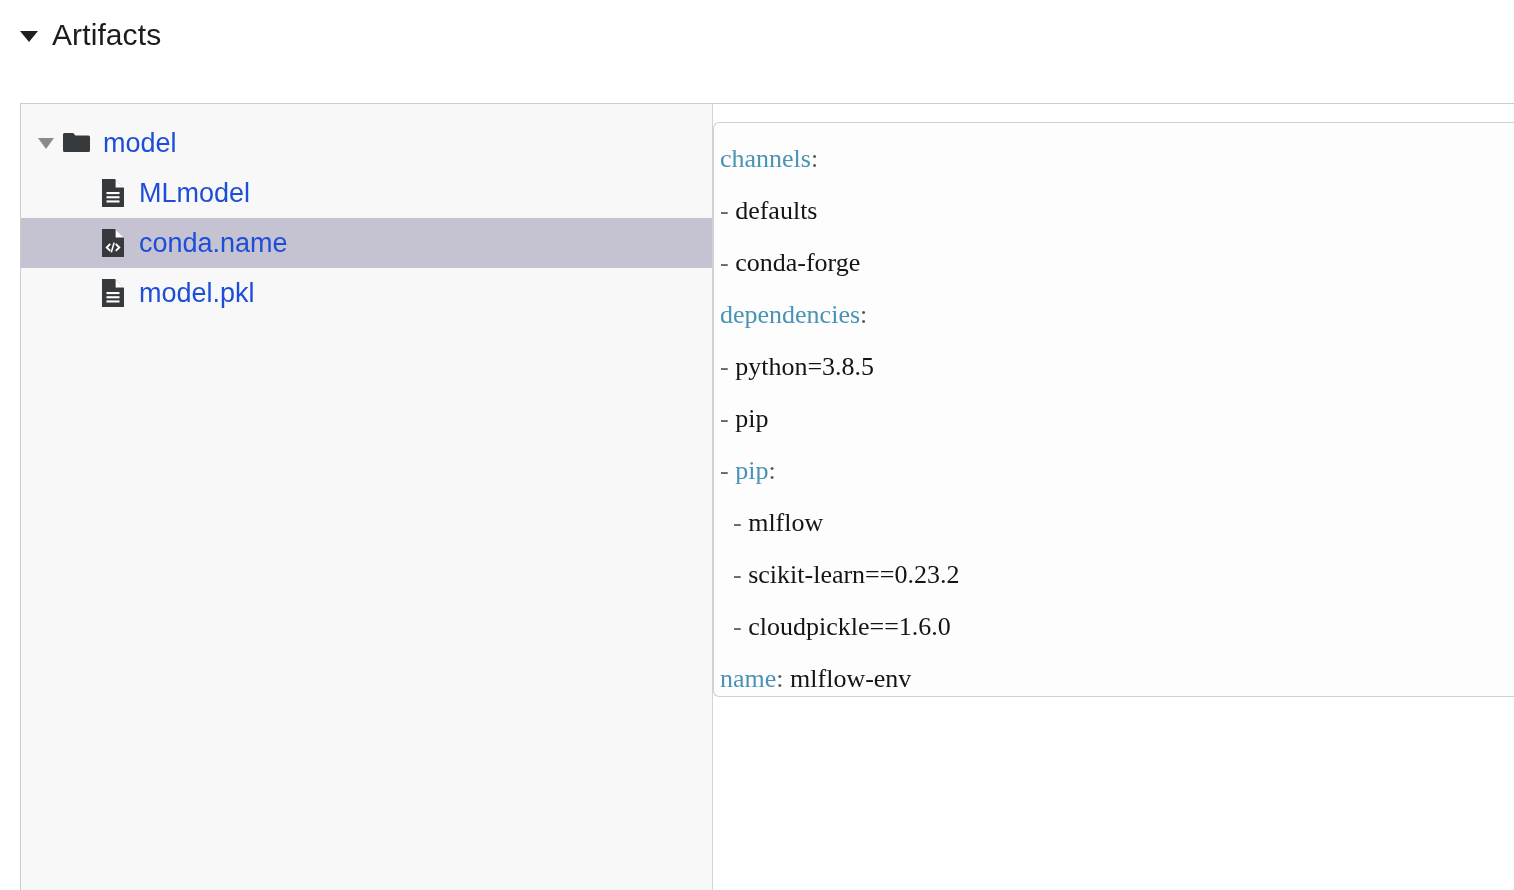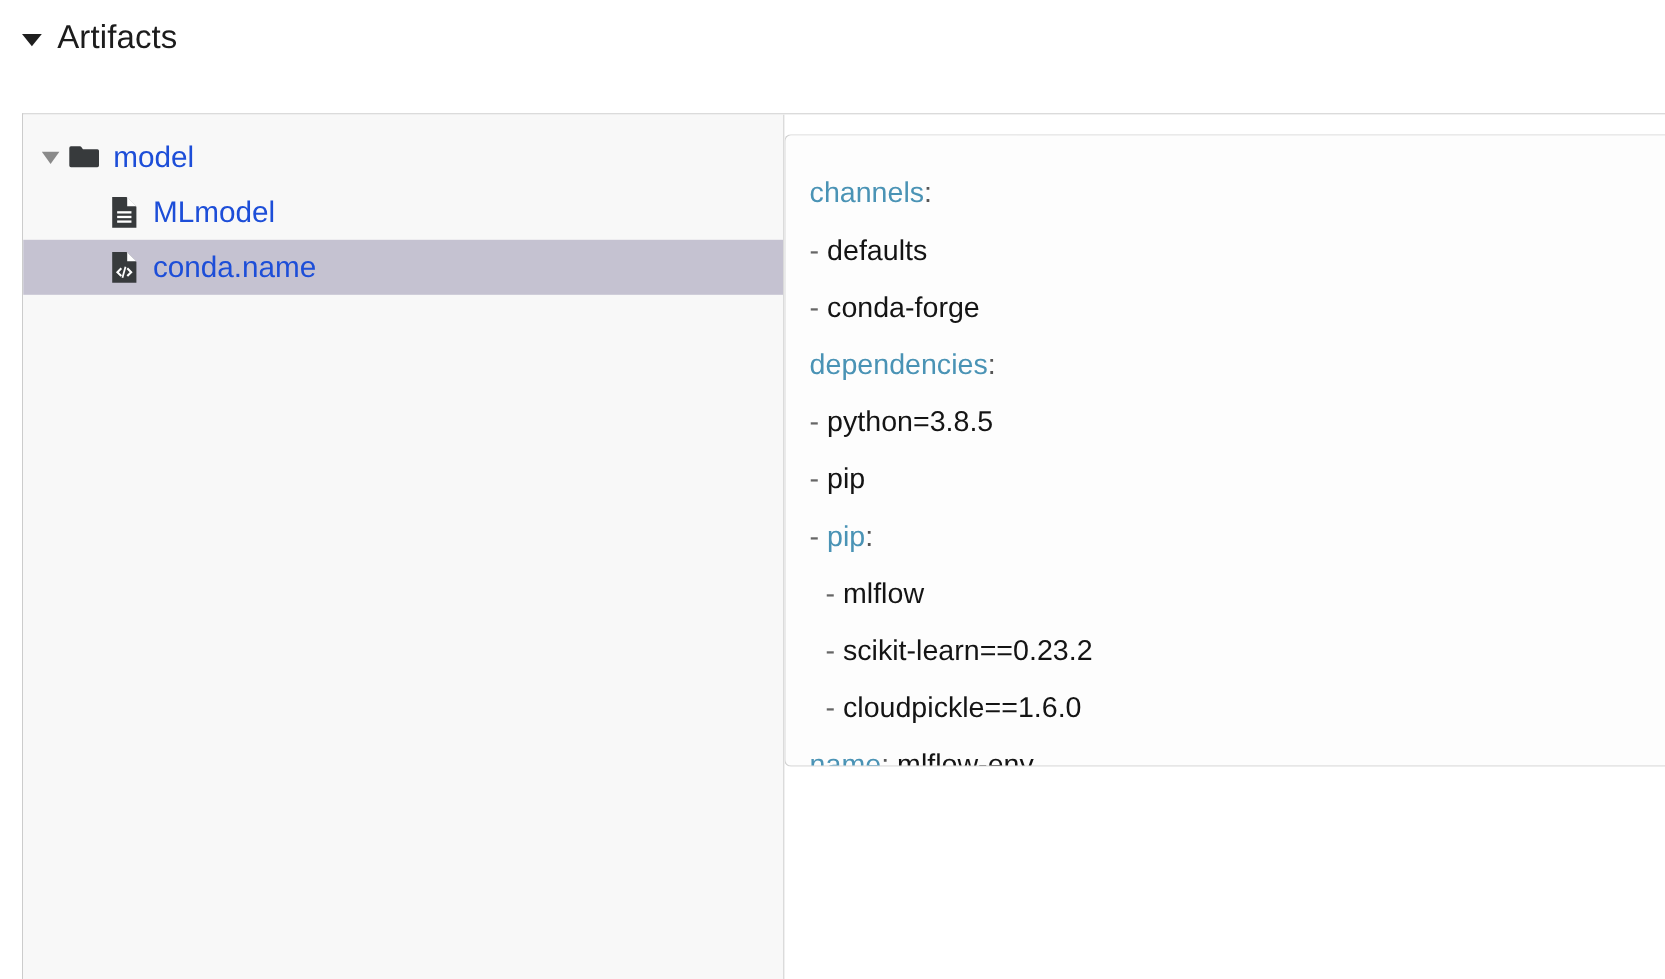--- a/index.html
+++ b/index.html
@@ -148,22 +148,22 @@
     border: 1px solid #d0d0d0;
     border-right: none;
     border-radius: 6px 0 0 6px;
     background: #fdfdfd;
     padding: 10px 0 14px 6px;
     box-sizing: border-box;
     overflow: hidden;
     height: 575px;
   }
   pre.code {
-    margin: 16px;
-    font-family: Liberation Sans, sans-serif;
+    margin: 0;
+    font-family: Liberation Serif, serif;
     font-size: 26px;
     line-height: 52px;
     color: #1c1c1c;
     white-space: pre;
     overflow: hidden;
   }
   .tok-key   { color: #4a93b5; }
   .tok-punct { color: #555555; }
   .tok-dash  { color: #666666; }
   .tok-text  { color: #141414; }
@@ -209,20 +209,33 @@
         <span class="icon">
           <svg width="26" height="30" viewBox="0 0 26 30" aria-hidden="true">
             <path fill="#373a3c" d="M2 1h13l9 9v19H2z"></path>
             <path fill="#ffffff" d="M15.6 1.4v8.2h8.2z"></path>
             <path fill="#ffffff" d="M9.6 15.2 5.4 19.4l4.2 4.2 1.35-1.35-2.85-2.85 2.85-2.85z"></path>
             <path fill="#ffffff" d="m16.4 15.2-1.35 1.35 2.85 2.85-2.85 2.85 1.35 1.35 4.2-4.2z"></path>
             <rect x="11.9" y="14.4" width="1.6" height="10.2" transform="rotate(16 12.7 19.5)" fill="#ffffff"></rect>
           </svg>
         </span>
         <span class="label">conda.name</span>
+      </div>
+      <div class="tree-node">
+        <span class="indent"></span>
+        <span class="icon">
+          <svg width="26" height="30" viewBox="0 0 26 30" aria-hidden="true">
+            <path fill="#373a3c" d="M2 1h13l9 9v19H2z"></path>
+            <path fill="#ffffff" d="M15.6 1.4v8.2h8.2z"></path>
+            <rect x="6.5" y="14" width="13" height="2.1" fill="#ffffff"></rect>
+            <rect x="6.5" y="18.2" width="13" height="2.1" fill="#ffffff"></rect>
+            <rect x="6.5" y="22.4" width="13" height="2.1" fill="#ffffff"></rect>
+          </svg>
+        </span>
+        <span class="label">model.pkl</span>
       </div>
     </div>
 
   <div class="preview-pane">
 
 
     <div class="preview-body">
       <div class="code-block">
         <pre class="code"><span class="tok-key">channels</span><span class="tok-punct">:</span>
 <span class="tok-dash">-</span> <span class="tok-text">defaults</span>

